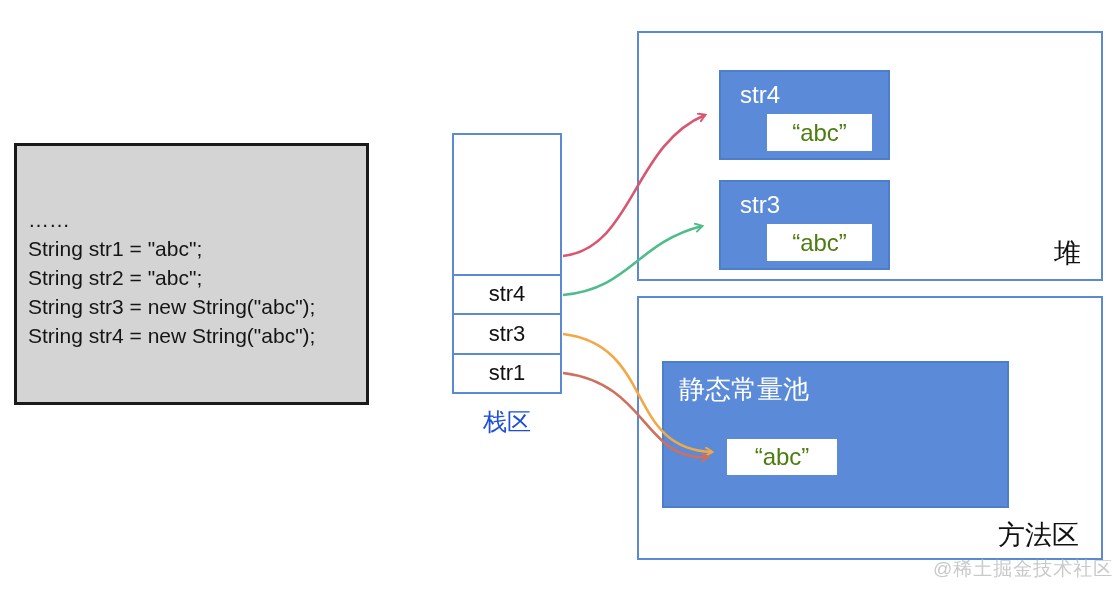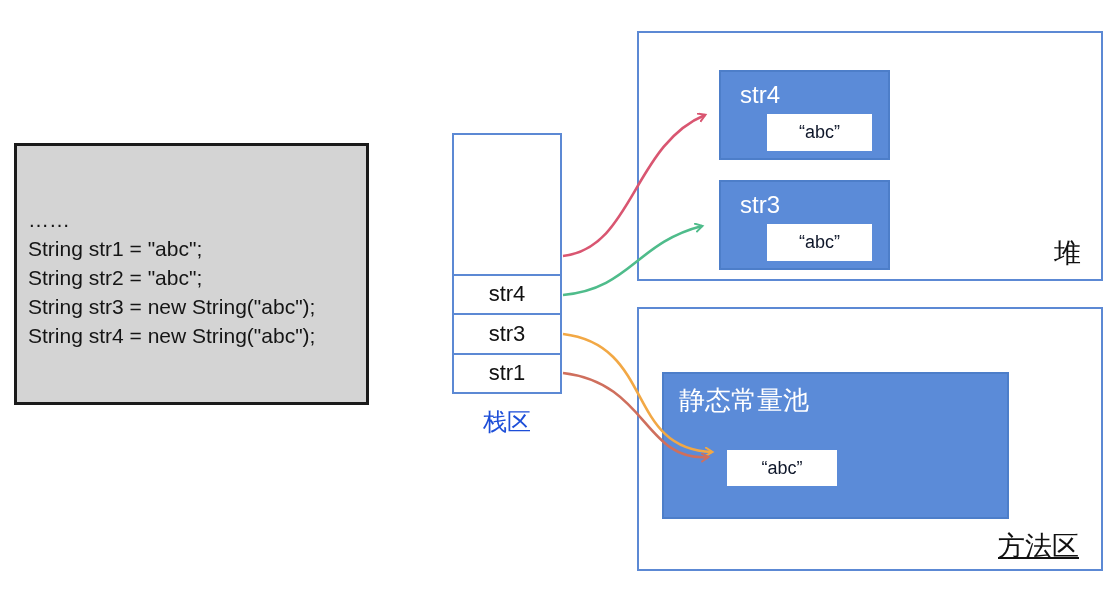--- a/index.html
+++ b/index.html
@@ -29,39 +29,39 @@
   .stack-label{
     position:absolute;left:452px;top:406px;width:110px;text-align:center;
     font-size:24px;color:#1d4ed8;
   }
   
   .region{
     position:absolute;box-sizing:border-box;border:2px solid var(--region_border);
     background:#fff;
   }
   .heap-region{left:637px;top:31px;width:466px;height:250px;}
-  .method-region{left:637px;top:296px;width:466px;height:264px;margin-top:11px;}
+  .method-region{left:637px;top:296px;width:466px;height:264px;}
   .region-label{
     position:absolute;font-size:27px;color:#111;
   }
   .heap-label{right:20px;bottom:8px;}
-  .method-label{right:22px;bottom:5px;text-decoration:underline;}
+  .method-label{right:22px;bottom:5px;}
   
   .obj-box{
     position:absolute;box-sizing:border-box;background:var(--blue_fill);
     border:2px solid var(--blue_border);
   }
   .obj-str4{left:80px;top:37px;width:171px;height:90px;}
   .obj-str3{left:80px;top:147px;width:171px;height:90px;}
   .obj-name{
     position:absolute;left:19px;top:9px;font-size:24px;color:#ffffff;
   }
   .obj-value{
     position:absolute;background:#ffffff;display:flex;align-items:center;
-    justify-content:center;font-size:18px;color:#0f172a;
+    justify-content:center;font-size:24px;color:#4d7c0f;
   }
   .obj-value.heap-val{left:46px;top:42px;width:105px;height:37px;}
   
   .pool-box{
     position:absolute;left:23px;top:63px;width:347px;height:147px;
     box-sizing:border-box;background:var(--blue_fill);
     border:2px solid var(--blue_border);
   }
   .pool-title{
     position:absolute;left:15px;top:9px;font-size:26px;color:#ffffff;
@@ -130,13 +130,14 @@
       <marker id="ah1" markerWidth="12" markerHeight="12" refX="7" refY="4.5" orient="auto" markerUnits="userSpaceOnUse">
         <path d="M0,0 L7.5,4.5 L0,9" fill="none" stroke-width="2" stroke="#cf6f5d"></path>
       </marker>
     </defs>
     <path d="M 563 256 C 633 248, 633 145, 705 115" fill="none" stroke-width="2.6" marker-end="url(#ah4)" stroke="#d95671"></path>
     <path d="M 563 295 C 630 289, 636 243, 702 226" fill="none" stroke-width="2.6" marker-end="url(#ah3)" stroke="#4fbc8b"></path>
     <path d="M 563 334 C 655 345, 625 449, 712 452" fill="none" stroke-width="2.6" marker-end="url(#ah2)" stroke="#f2a845"></path>
     <path d="M 563 373 C 648 383, 644 462, 708 457" fill="none" stroke-width="2.6" marker-end="url(#ah1)" stroke="#cf6f5d"></path>
   </svg>
 
+  <div class="watermark">@稀土掘金技术社区</div>
 </div>
 
 </body></html>

